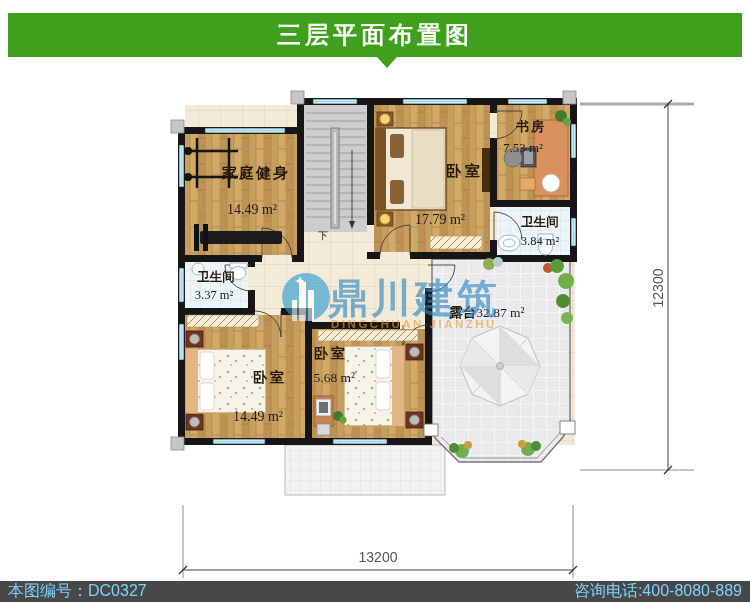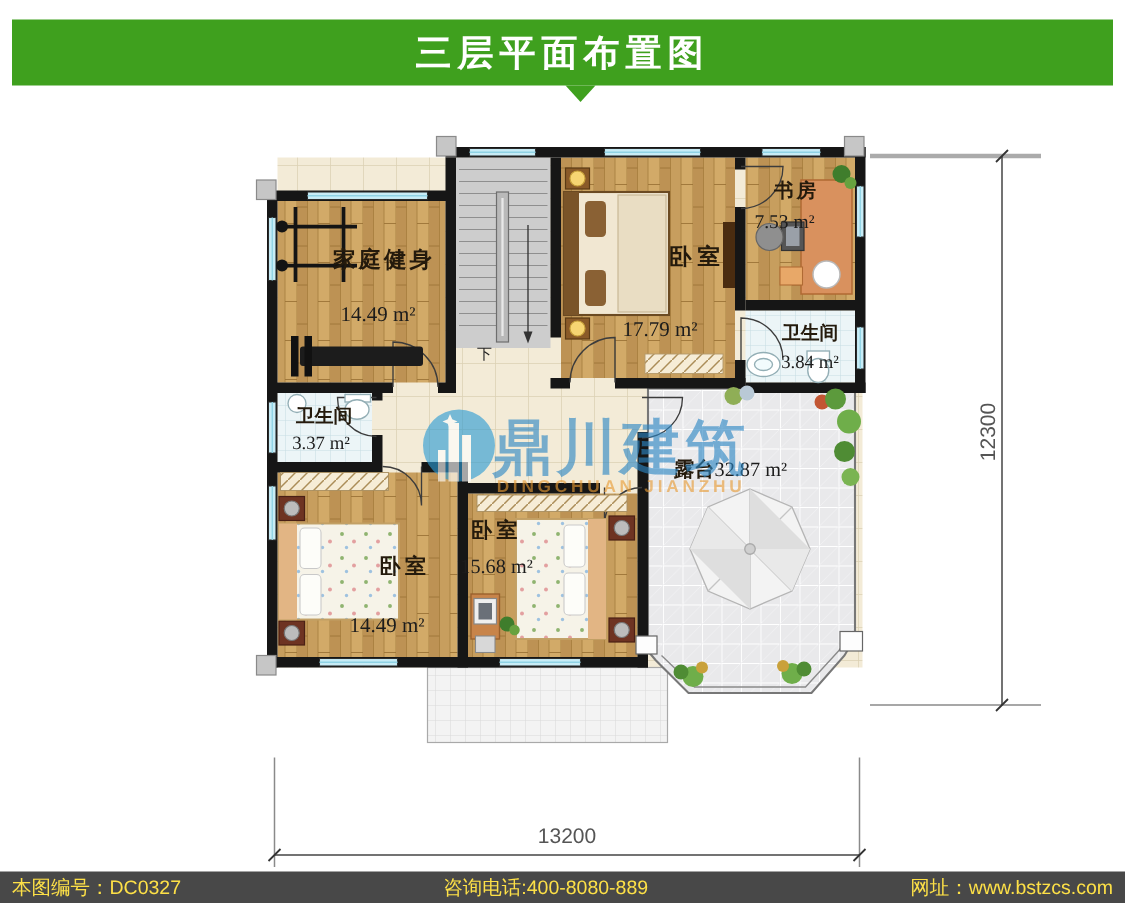--- a/index.html
+++ b/index.html
@@ -9,21 +9,21 @@
         display:flex;align-items:center;justify-content:center;z-index:5;}
   .header-bar .title{color:#fff;font-size:24px;font-weight:bold;letter-spacing:4px;}
   .header-tri{position:absolute;left:50%;top:57px;margin-left:-10px;width:0;height:0;z-index:5;
         border-left:10px solid transparent;border-right:10px solid transparent;border-top:11px solid #3fa01e;}
   .subtitle{position:absolute;left:0;top:63px;width:750px;text-align:center;z-index:4;
         font-size:18px;font-weight:bold;color:#101010;letter-spacing:1px;}
   .plan-svg{position:absolute;left:0;top:0;z-index:1;}
   .footer-bar{position:absolute;left:0;bottom:0;width:750px;height:21px;background:#484848;
         display:flex;align-items:center;justify-content:space-between;z-index:5;
         padding:0 8px;box-sizing:border-box;}
-  .footer-bar span{color:#fde047;font-size:13px;white-space:nowrap;}
+  .footer-bar span{color:#7dd3fc;font-size:16px;white-space:nowrap;}
   text{font-family:"Liberation Sans",sans-serif;}
   .room-name{fill:#241a0c;font-weight:bold;}
   .room-area{fill:#1c1c1c;font-family:"Liberation Serif",serif;}
   .dim-label{fill:#555;font-family:"Liberation Sans",sans-serif;}
 </style>
 </head>
 <body>
 
 <div class="page">
 
@@ -320,16 +320,15 @@
       <line x1="183" y1="570" x2="573" y2="570" stroke="#444" stroke-width="1"></line>
       <line x1="179" y1="574" x2="187" y2="566" stroke="#333" stroke-width="1.2"></line>
       <line x1="569" y1="574" x2="577" y2="566" stroke="#333" stroke-width="1.2"></line>
       <text x="378" y="562" font-size="14" class="dim-label" text-anchor="middle">13200</text>
     </g>
   </svg>
 
   <div class="footer-bar">
     <span>本图编号：DC0327</span>
     <span>咨询电话:400-8080-889</span>
-    <span>网址：www.bstzcs.com</span>
   </div>
 
 </div>
 
 </body></html>

